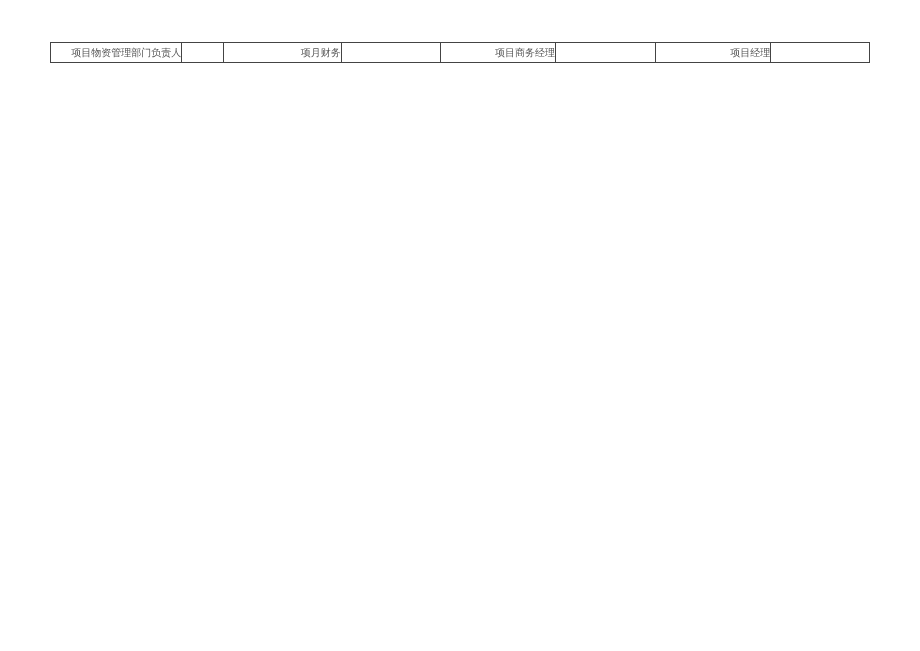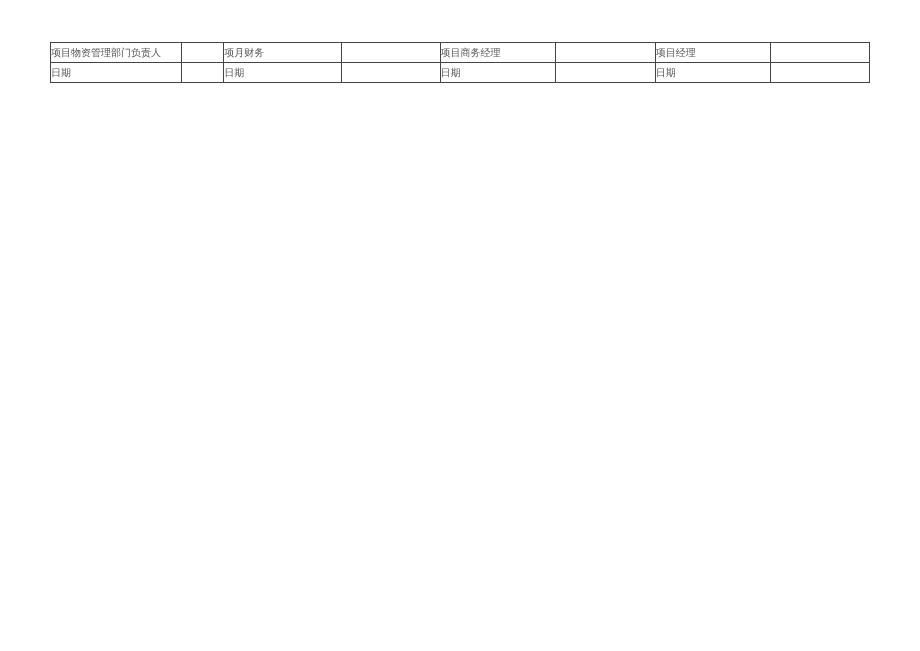--- a/index.html
+++ b/index.html
@@ -11,21 +11,21 @@
       padding: 42px 50px;
     }
     .signature-table {
       width: 820px;
       border-collapse: collapse;
       table-layout: fixed;
     }
     .signature-table td {
       border: 1px solid #444;
       height: 20px;
-      text-align: left;
+      text-align: right;
       vertical-align: middle;
       font-size: 10px;
       color: #555;
       padding: 2px 0;
     }
     .label-col-1 { width: 125px; }
     .val-col-1   { width: 40px; }
     .label-col-2 { width: 112px; }
     .val-col-2   { width: 94px; }
     .label-col-3 { width: 110px; }
@@ -51,24 +51,14 @@
       <tr>
     <td>项目物资管理部门负责人</td>
     <td></td>
     <td>项月财务</td>
     <td></td>
     <td>项目商务经理</td>
     <td></td>
     <td>项目经理</td>
     <td></td>
   </tr>
-  <tr>
-    <td>日期</td>
-    <td></td>
-    <td>日期</td>
-    <td></td>
-    <td>日期</td>
-    <td></td>
-    <td>日期</td>
-    <td></td>
-  </tr>
 </tbody>
   </table>
 
 </body></html>

